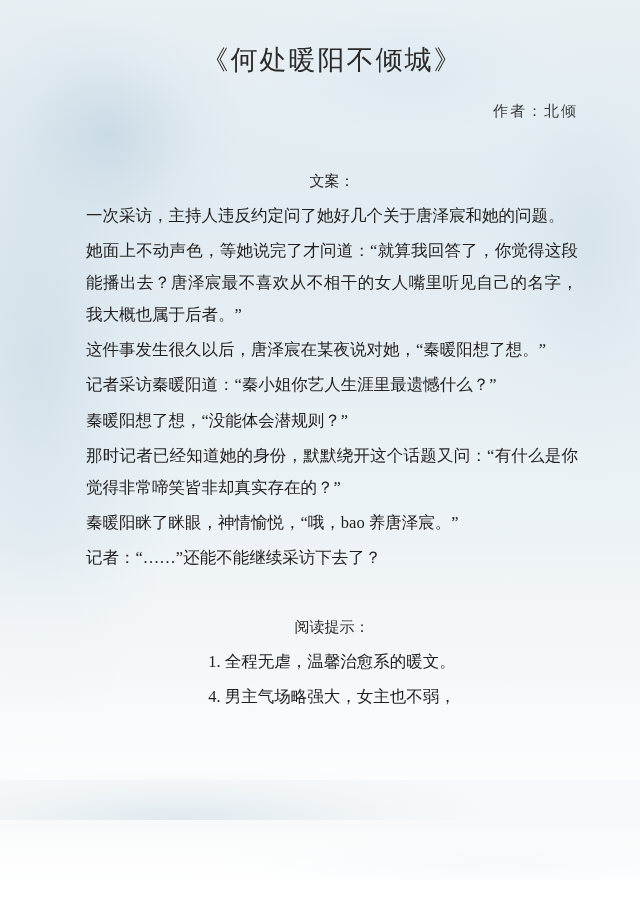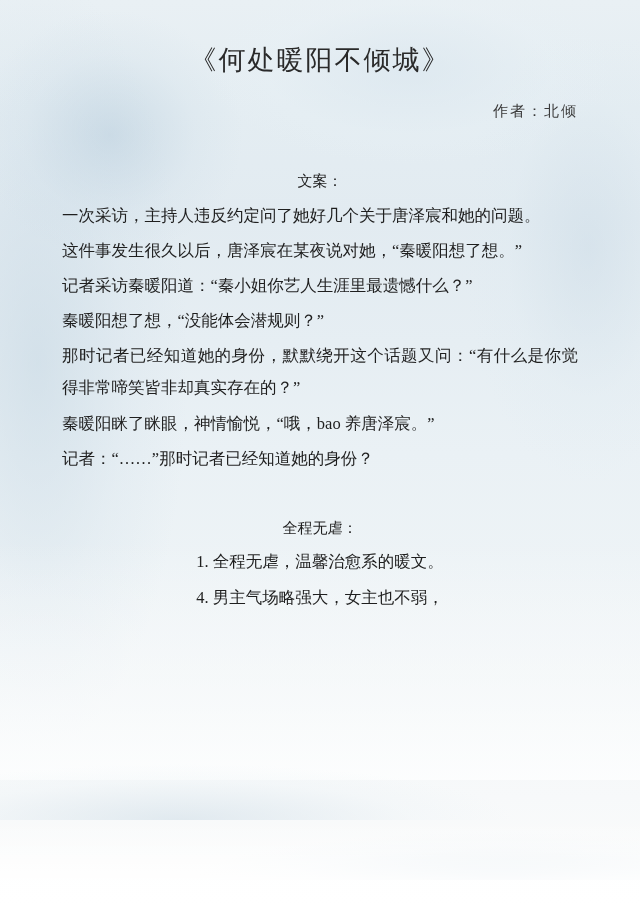--- a/index.html
+++ b/index.html
@@ -24,20 +24,21 @@
         #e4edf2 12%,
         #e2ebf1 24%,
         #e6eef3 38%,
         #eaf1f5 50%,
         #edf3f6 62%,
         #f1f5f7 72%,
         #f4f7f8 80%,
         #f7f9fa 88%,
         #fafbfb 95%,
         #fdfdfd 100%);
+    padding-left: 24px;
   }
   
   .wash {
     position: absolute;
     pointer-events: none;
   }
   .wash-left {
     left: -40px;
     top: 0;
     width: 260px;
@@ -159,30 +160,31 @@
   <div class="ridge ridge-c"></div>
 
   <div class="content">
 
     <div class="title">《何处暖阳不倾城》</div>
     <div class="author">作者：北倾</div>
 
     <div class="body-block">
       <div class="label">文案：</div>
       <p class="para">一次采访，主持人违反约定问了她好几个关于唐泽宸和她的问题。</p>
+      <p class="para">她面上不动声色，等她说完了才问道：“就算我回答了，你觉得这段能播出去？唐泽宸最不喜欢从不相干的女人嘴里听见自己的名字，我大概也属于后者。”</p>
       <p class="para">这件事发生很久以后，唐泽宸在某夜说对她，“秦暖阳想了想。”</p>
       <p class="para">记者采访秦暖阳道：“秦小姐你艺人生涯里最遗憾什么？”</p>
       <p class="para">秦暖阳想了想，“没能体会潜规则？”</p>
       <p class="para">那时记者已经知道她的身份，默默绕开这个话题又问：“有什么是你觉得非常啼笑皆非却真实存在的？”</p>
       <p class="para">秦暖阳眯了眯眼，神情愉悦，“哦，bao 养唐泽宸。”</p>
-      <p class="para">记者：“……”那时记者已经知道她的身份？</p>
+      <p class="para">记者：“……”还能不能继续采访下去了？</p>
     </div>
 
     <div class="section-gap"></div>
 
     <div>
-      <div class="label">全程无虐：</div>
+      <div class="label">阅读提示：</div>
       <p class="list-item">1. 全程无虐，温馨治愈系的暖文。</p>
       <p class="list-item">4. 男主气场略强大，女主也不弱，</p>
     </div>
 
   </div>
 </div>
 
 </body></html>

